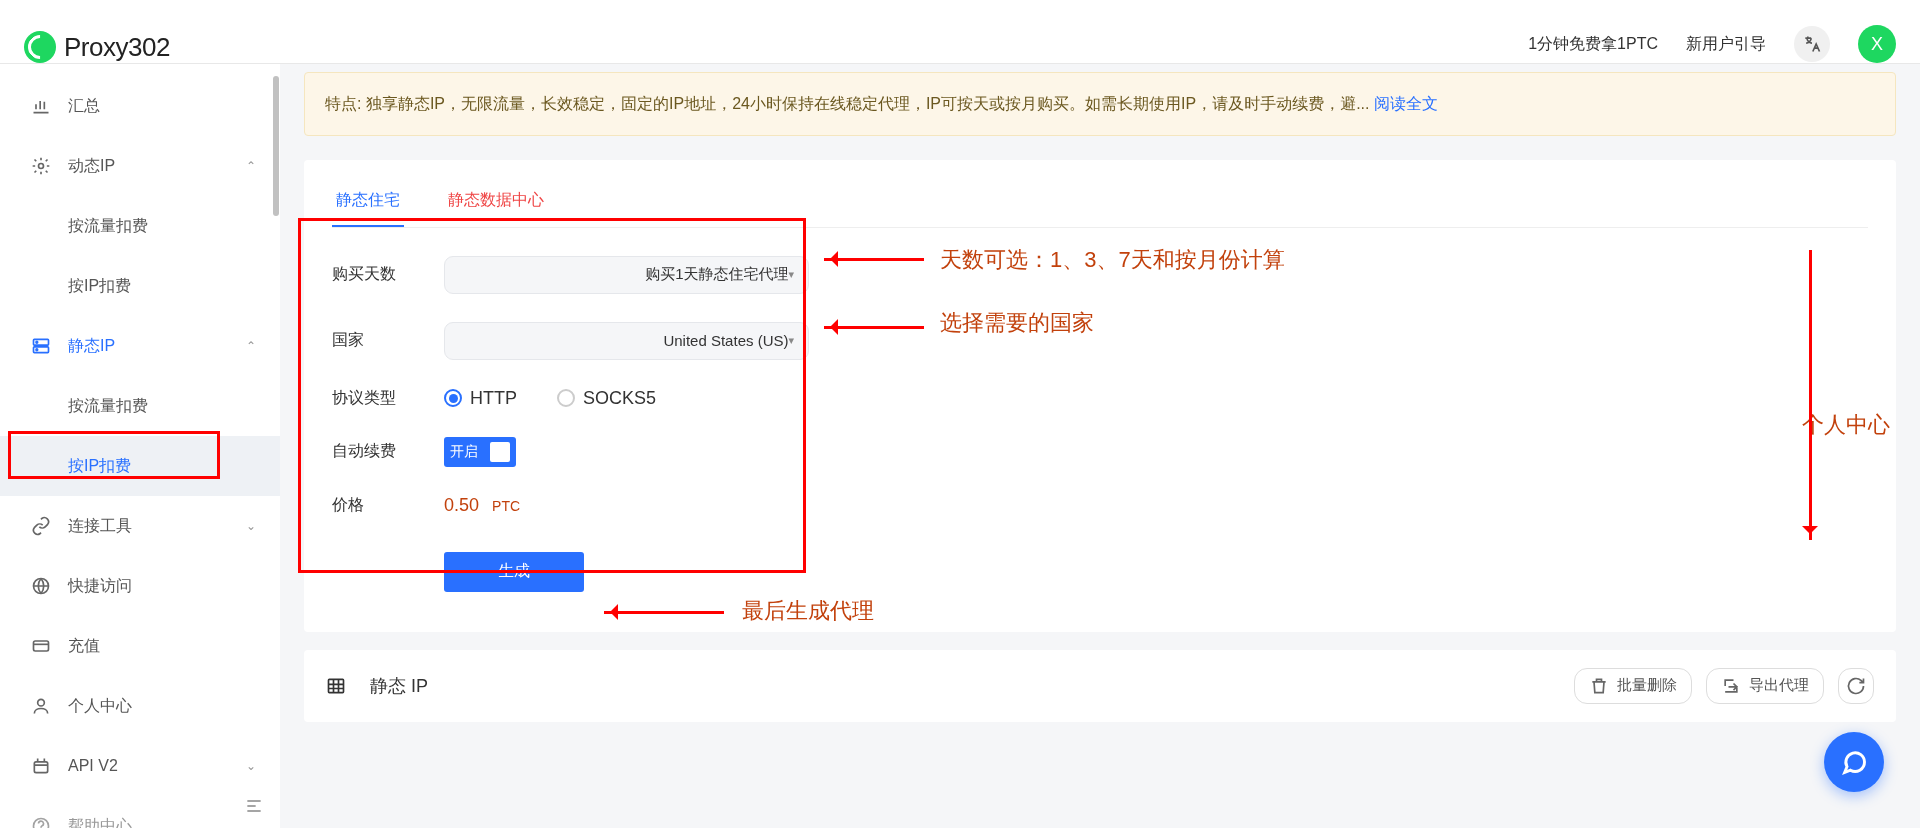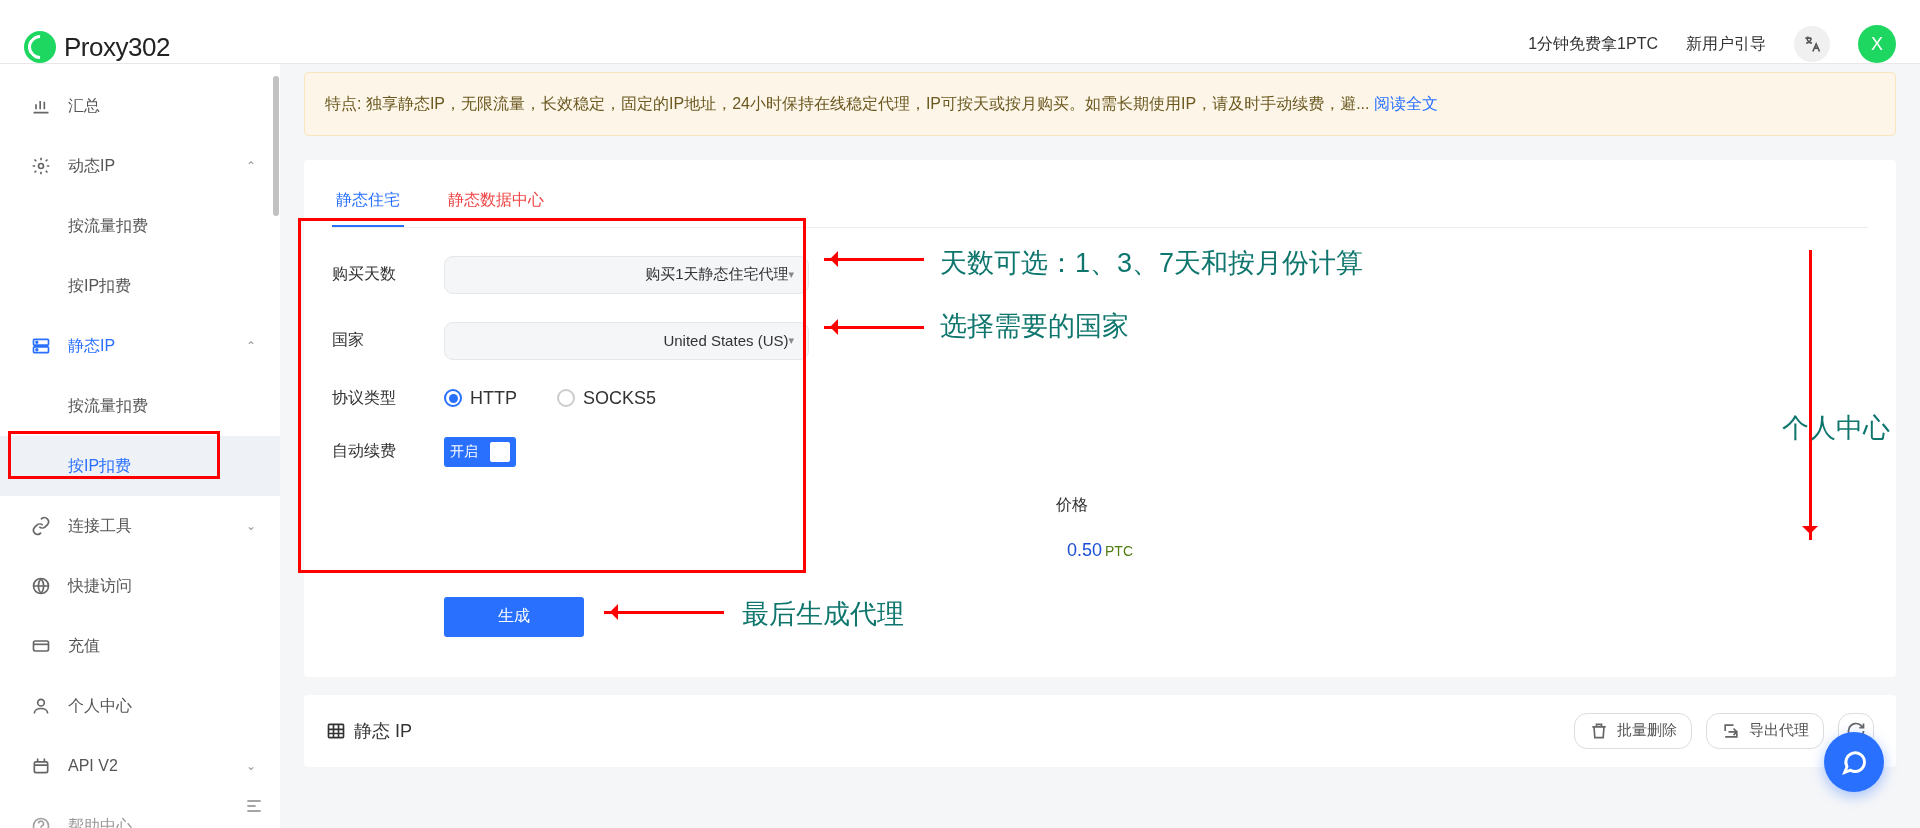--- a/index.html
+++ b/index.html
@@ -56,37 +56,37 @@
 
 .radio-group { display: flex; gap: 40px; align-items: center; }
 .radio { display: flex; align-items: center; gap: 8px; cursor: pointer; font-size: 18px; }
 .radio-circle { width: 18px; height: 18px; border-radius: 50%; border: 2px solid #ccc; display: flex; align-items: center; justify-content: center; }
 .radio.checked .radio-circle { border-color: #2970ff; }
 .radio.checked .radio-circle::after { content: ""; width: 9px; height: 9px; border-radius: 50%; background: #2970ff; }
 
 .toggle { width: 72px; height: 30px; background: #2970ff; border-radius: 3px; display: flex; align-items: center; padding: 0 6px; gap: 6px; cursor: pointer; color: #fff; font-size: 14px; justify-content: space-between; }
 .toggle .knob { width: 20px; height: 20px; background: #fff; border-radius: 2px; }
 
-.price-val { font-size: 18px; color: #1d4ed8; }
-.price-unit { font-size: 14px; color: #4d7c0f; margin-left: 3px; }
+.price-val { font-size: 18px; color: #c2410c; }
+.price-unit { font-size: 14px; color: #c2410c; margin-left: 13px; }
 
 .gen-btn { width: 140px; height: 40px; background: #2970ff; color: #fff; border: none; border-radius: 3px; font-size: 16px; cursor: pointer; margin-left: 112px; }
 
 .red-box-2 { position: absolute; border: 3px solid #ff0000; left: -6px; top: 58px; width: 508px; height: 355px; pointer-events: none; }
 
 
-.anno { position: absolute; color: #0f766e; font-size: 27px; pointer-events: none; }
+.anno { position: absolute; color: #c2410c; font-size: 22px; pointer-events: none; }
 .arrow-line { position: absolute; height: 3px; background: #ff0000; }
 .arrow-line::before { content: ""; position: absolute; left: -2px; top: -7px; border: 8px solid transparent; border-right-color: #ff0000; }
 .arrow-down { position: absolute; width: 3px; background: #ff0000; }
 .arrow-down::after { content: ""; position: absolute; bottom: -2px; left: -7px; border: 8px solid transparent; border-top-color: #ff0000; }
 
 
 .table-card { background: #fff; border-radius: 4px; margin-top: 18px; padding: 18px 22px; display: flex; align-items: center; justify-content: space-between; }
-.table-title { display: flex; align-items: center; gap: 8px; font-size: 18px; color: #333; }
+.table-title { display: flex; align-items: center; gap: 24px; font-size: 18px; color: #333; }
 .table-actions { display: flex; gap: 14px; align-items: center; }
 .table-btn { height: 36px; padding: 0 14px; border: 1px solid #ddd; border-radius: 13px; background: #fff; display: flex; align-items: center; gap: 8px; font-size: 15px; color: #555; cursor: pointer; }
 .refresh-btn { width: 36px; justify-content: center; padding: 0; }
 
 
 .chat-bubble { position: fixed; right: 36px; bottom: 36px; width: 60px; height: 60px; border-radius: 50%; background: #2970ff; display: flex; align-items: center; justify-content: center; cursor: pointer; box-shadow: 0 4px 14px rgba(41,112,255,0.4); }
 .chat-bubble svg { width: 28px; height: 28px; }
 
 .ico { width: 20px; height: 20px; }
 </style>
@@ -259,21 +259,21 @@
       </div>
 
       <div class="form-row">
         <div class="form-label">自动续费</div>
         <div class="toggle">
           <span>开启</span>
           <span class="knob"></span>
         </div>
       </div>
 
-      <div class="form-row" style="margin-bottom:36px;flex-direction:column;">
+      <div class="form-row" style="margin-bottom:36px;">
         <div class="form-label">价格</div>
         <div>
           <span class="price-val">0.50</span><span class="price-unit">PTC</span>
         </div>
       </div>
 
       <button class="gen-btn">生成</button>
 
       
       <div class="arrow-line" style="left:520px; top:98px; width:100px;"></div>

